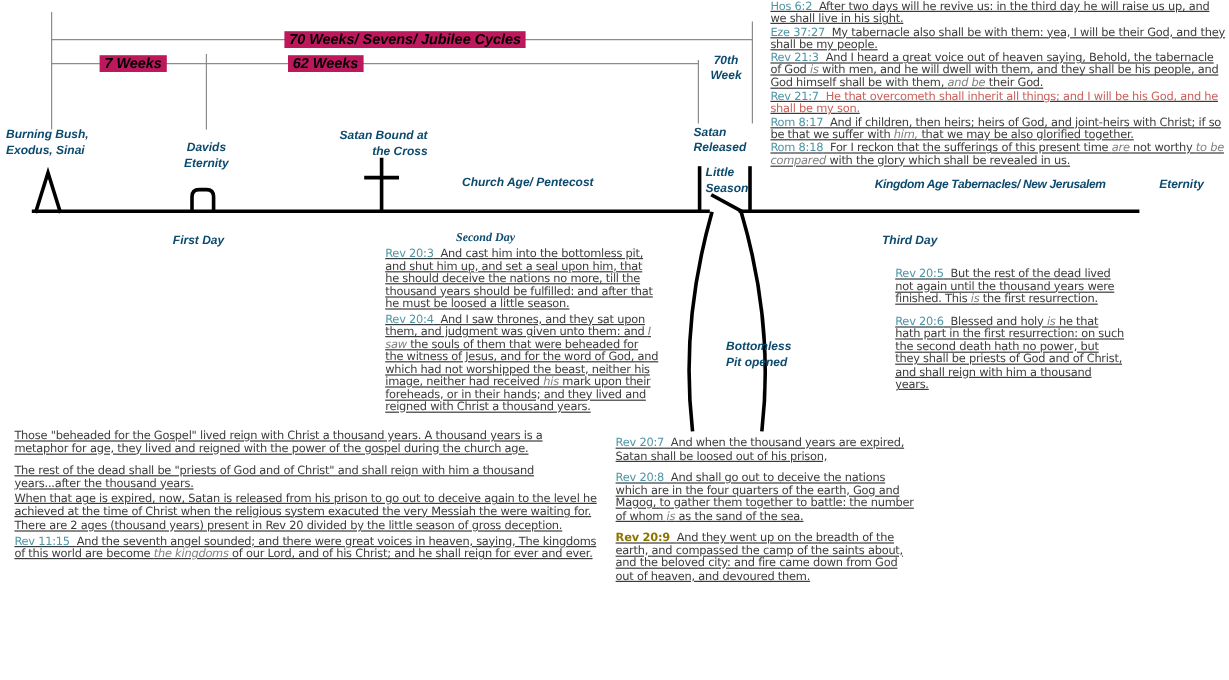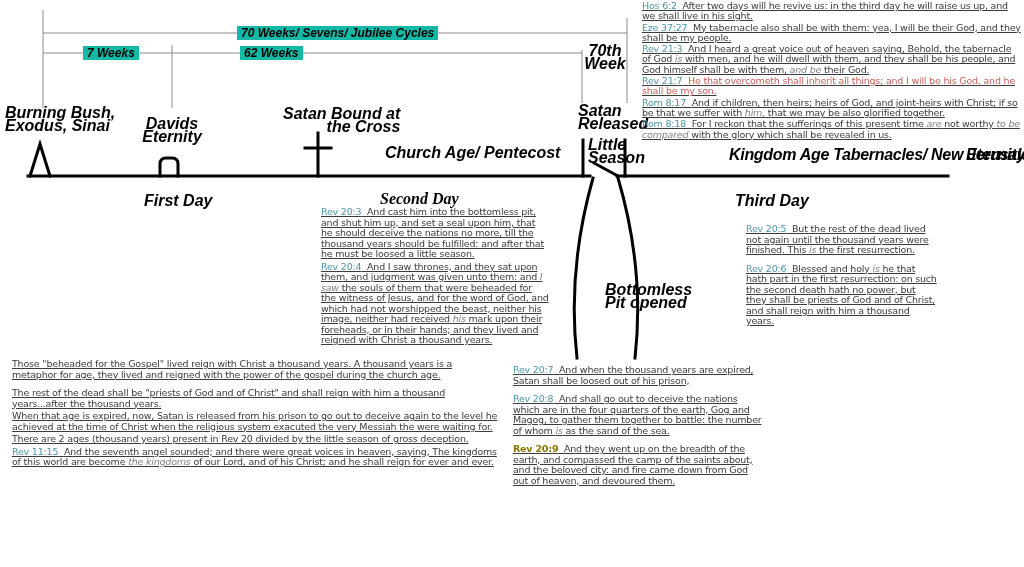--- a/index.html
+++ b/index.html
@@ -2,24 +2,24 @@
 <html style="--verse-ref: #4E96A6; --verse-text: #3C3C3C; --verse-italic: #808080; --highlight-red: #C9605A; --highlight-olive: #8B7500; --diagram-line: #000000; --bracket-line: #8C8C8C; --background: #FFFFFF;"><head>
 <meta charset="utf-8">
 <style>
   html,body{margin:0;padding:0;background:#fff;}
   .stage{position:relative;width:1024px;height:567px;background:#fff;overflow:hidden;
          font-family:"DejaVu Sans",sans-serif;}
   svg.lines{position:absolute;left:0;top:0;width:1024px;height:567px;}
   .s-thin{stroke:var(--bracket-line,#8c8c8c);stroke-width:1;fill:none;}
   .s-thick{stroke:var(--diagram-line,#000);stroke-width:3;fill:none;stroke-linecap:square;}
   .lbl{position:absolute;font-family:"Liberation Sans",sans-serif;font-weight:bold;font-style:italic;
-       font-size:16px;line-height:13px;color:#000000;white-space:pre-line;}
+       font-size:10px;line-height:13px;color:#0c4a6e;white-space:pre-line;}
   .lbl.center{text-align:center;}
   .blbl{position:absolute;font-family:"Liberation Sans",sans-serif;font-weight:bold;font-style:italic;
-        font-size:12px;line-height:14px;color:#000;background:#14b8a6;padding:0 4px;white-space:pre-line;}
+        font-size:12px;line-height:14px;color:#000;background:#be185d;padding:0 4px;white-space:pre-line;}
   .vblock{position:absolute;font-size:9.5px;line-height:10.5px;letter-spacing:-0.2px;
           color:var(--verse-text,#3c3c3c);}
   .vblock p.verse{margin:0 0 2px 0;text-decoration:underline;}
   .vblock.tight p.verse{margin:0 0 1px 0;line-height:10.3px;}
   .vblock p.verse.gap{margin-top:8px;}
   .ref{color:var(--verse-ref,#4e96a6);}
   .ref.olive{color:var(--highlight-olive,#8b7500);font-weight:bold;}
   span.i{font-style:italic;color:var(--verse-italic,#808080);}
   span.red{color:var(--highlight-red,#c9605a);}
 </style>

